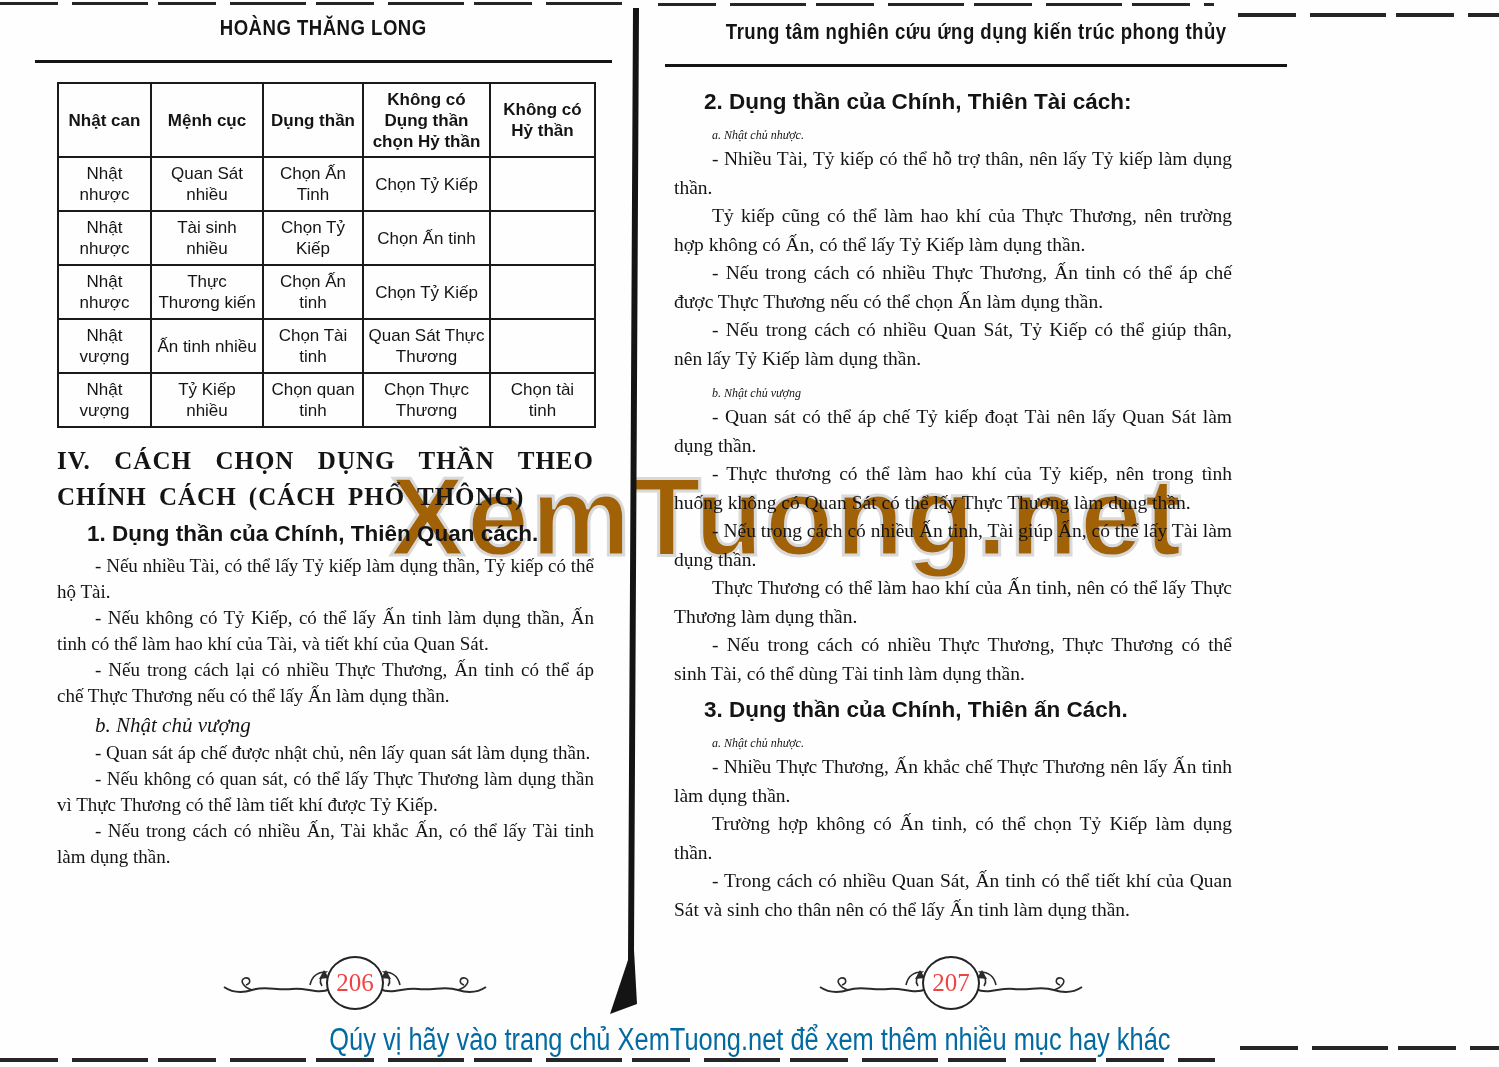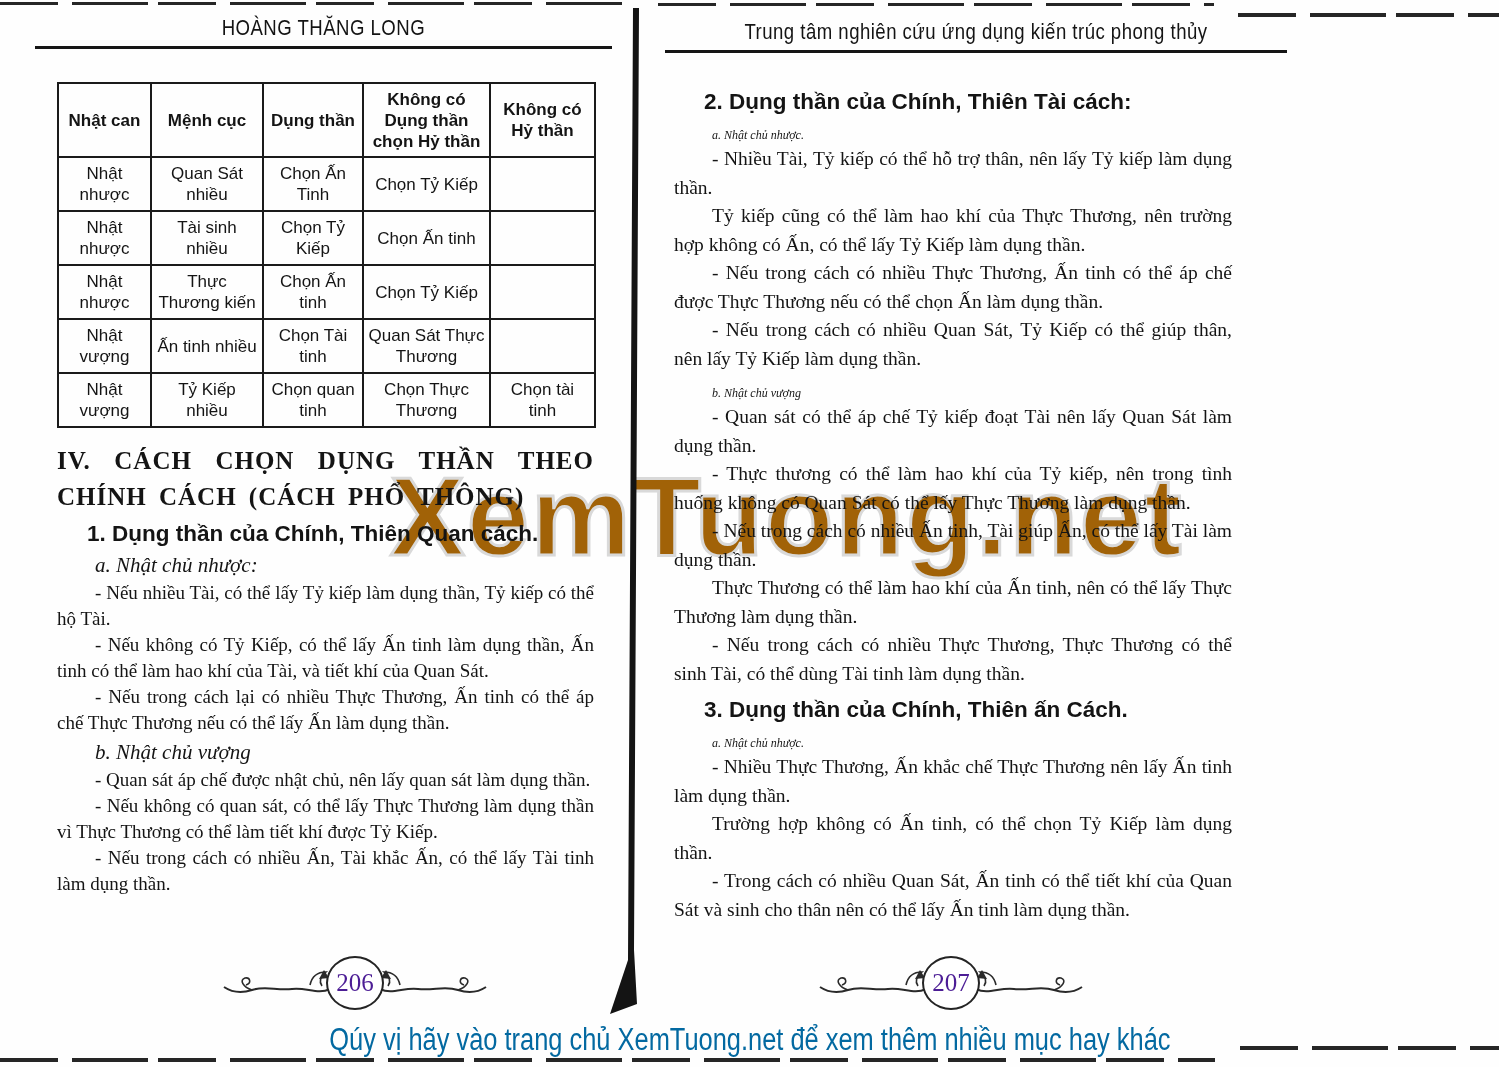--- a/index.html
+++ b/index.html
@@ -30,22 +30,22 @@
     font-size:112px; letter-spacing:2px; white-space:nowrap;
     color:#a16207; -webkit-text-stroke:3px #d9d9d9;
   }
 
   
   .spine { position:absolute; left:600px; top:0; z-index:2; }
 
   
   .hdr {
     position:absolute; z-index:1; text-align:center;
-    border-bottom:3px solid #151515; padding-bottom:7px;
-    font-family:"Liberation Sans", sans-serif; font-weight:normal; font-size:20px;
+    border-bottom:3px solid #151515; padding-bottom:21px;
+    font-family:"Liberation Sans", sans-serif; font-weight:bold; font-size:20px;
   }
   .hdr-text { display:inline-block; transform:scaleY(1.12) scaleX(0.93); letter-spacing:0.5px; }
   .hdr-left  { left:35px;  top:16px; width:577px; }
   .hdr-right { left:665px; top:20px; width:622px; }
 
   .col { position:absolute; z-index:1; }
   .col-left  { left:57px;  top:82px; width:537px; }
   .col-right { left:674px; top:80px; width:558px; }
 
   
@@ -76,21 +76,21 @@
   .col-right .sub   { font-size:12px; margin:13px 0 2px; }
   .col-right .h-num { margin:9px 0 5px; }
 
   
   .ornament { position:absolute; top:956px; z-index:1; display:flex; align-items:center; }
   .ornament-left  { left:222px; }
   .ornament-right { left:818px; }
   .orn-circle {
     width:54px; height:50px; border:2.5px solid #242424; border-radius:50%;
     display:flex; align-items:center; justify-content:center;
-    font-family:"Liberation Serif", serif; font-size:25px; color:#4c1d95;
+    font-family:"Liberation Serif", serif; font-size:25px; color:#ef4444;
     background:#fff; margin:0 -6px; position:relative; z-index:1;
   }
   .flourish { display:block; }
   .flip { transform:scaleX(-1); }
 
   
   .footer {
     position:absolute; left:0; top:1022px; width:1499px; z-index:1;
     text-align:center; font-family:"Liberation Sans", sans-serif;
     font-size:31px; color:#0369a1; white-space:nowrap;
@@ -175,21 +175,20 @@
           <td>Chọn quan tinh</td>
           <td>Chọn Thực Thương</td>
           <td>Chọn tài tinh</td>
         </tr>
       </tbody>
     </table>
 
     <div class="sec">IV. CÁCH CHỌN DỤNG THẦN THEO CHÍNH CÁCH (CÁCH PHỔ THÔNG)</div>
     <div class="h-num">1. Dụng thần của Chính, Thiên Quan cách.</div>
 
-    <p class="sub">a. Nhật chủ nhược:</p>
     <p class="bp">- Nếu nhiều Tài, có thể lấy Tỷ kiếp làm dụng thần, Tỷ kiếp có thể hộ Tài.</p>
     <p class="bp">- Nếu không có Tỷ Kiếp, có thể lấy Ấn tinh làm dụng thần, Ấn tinh có thể làm hao khí của Tài, và tiết khí của Quan Sát.</p>
     <p class="bp">- Nếu trong cách lại có nhiều Thực Thương, Ấn tinh có thể áp chế Thực Thương nếu có thể lấy Ấn làm dụng thần.</p>
 
     <p class="sub">b. Nhật chủ vượng</p>
     <p class="bp">- Quan sát áp chế được nhật chủ, nên lấy quan sát làm dụng thần.</p>
     <p class="bp">- Nếu không có quan sát, có thể lấy Thực Thương làm dụng thần vì Thực Thương có thể làm tiết khí được Tỷ Kiếp.</p>
     <p class="bp">- Nếu trong cách có nhiều Ấn, Tài khắc Ấn, có thể lấy Tài tinh làm dụng thần.</p>
   </div>
 

